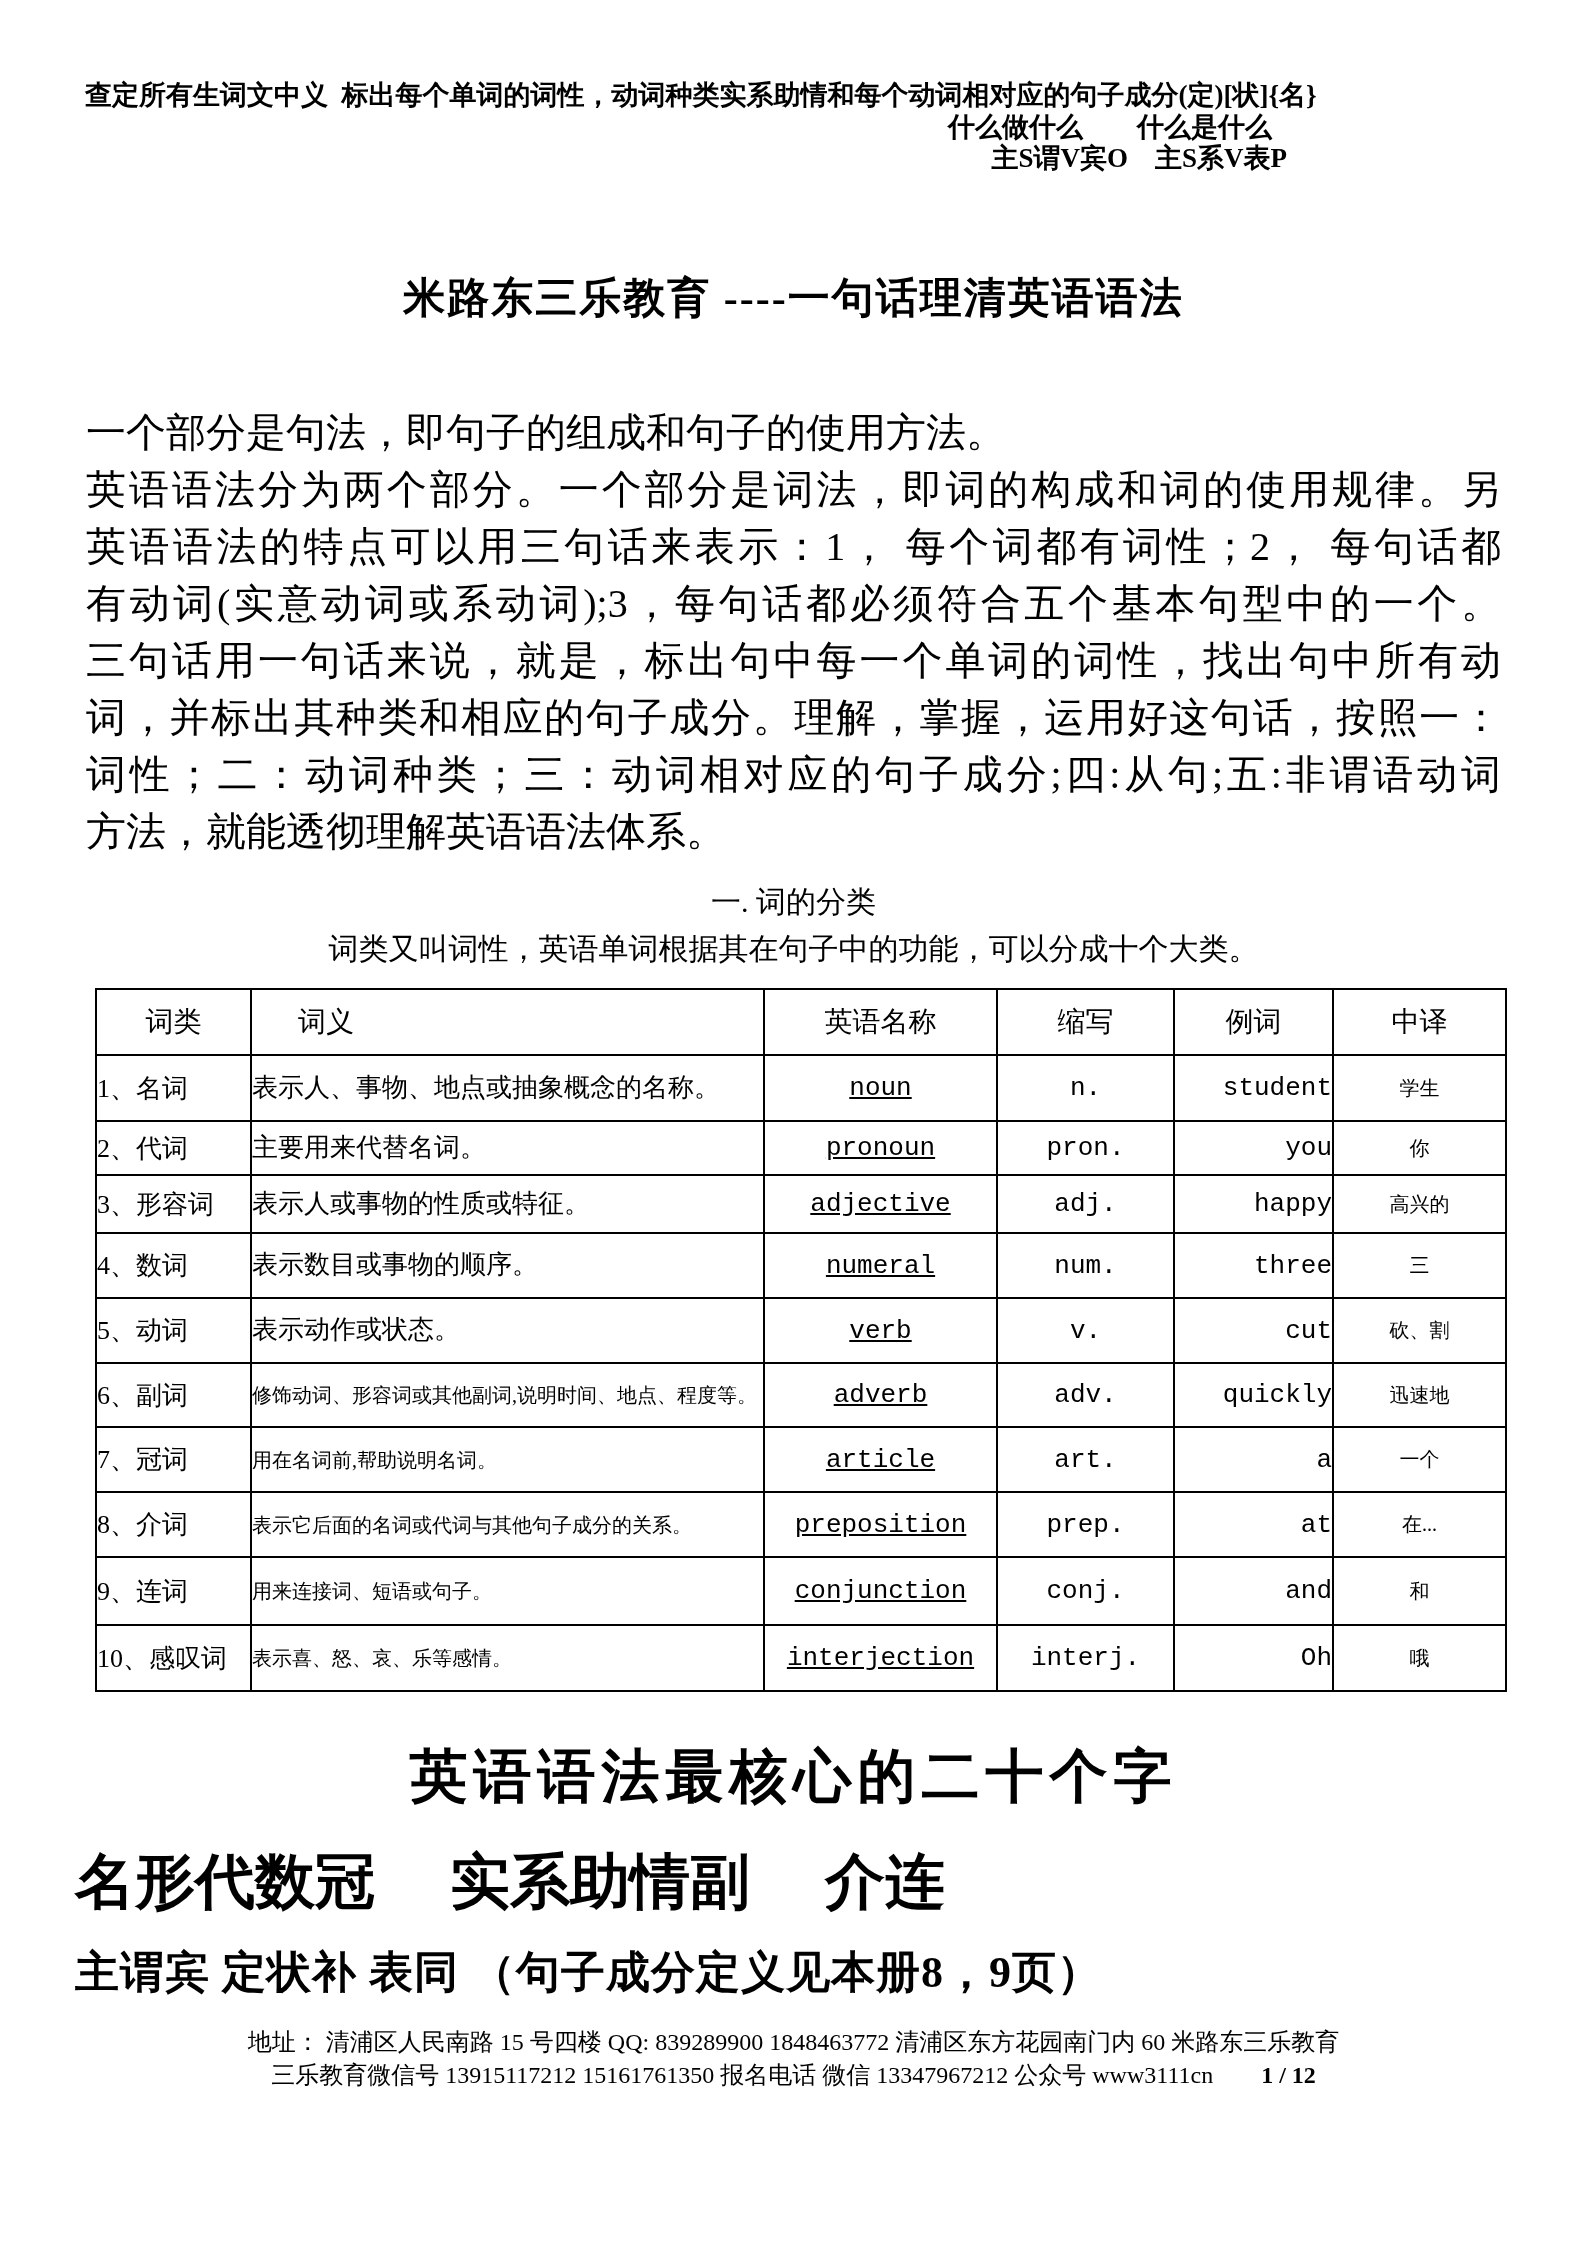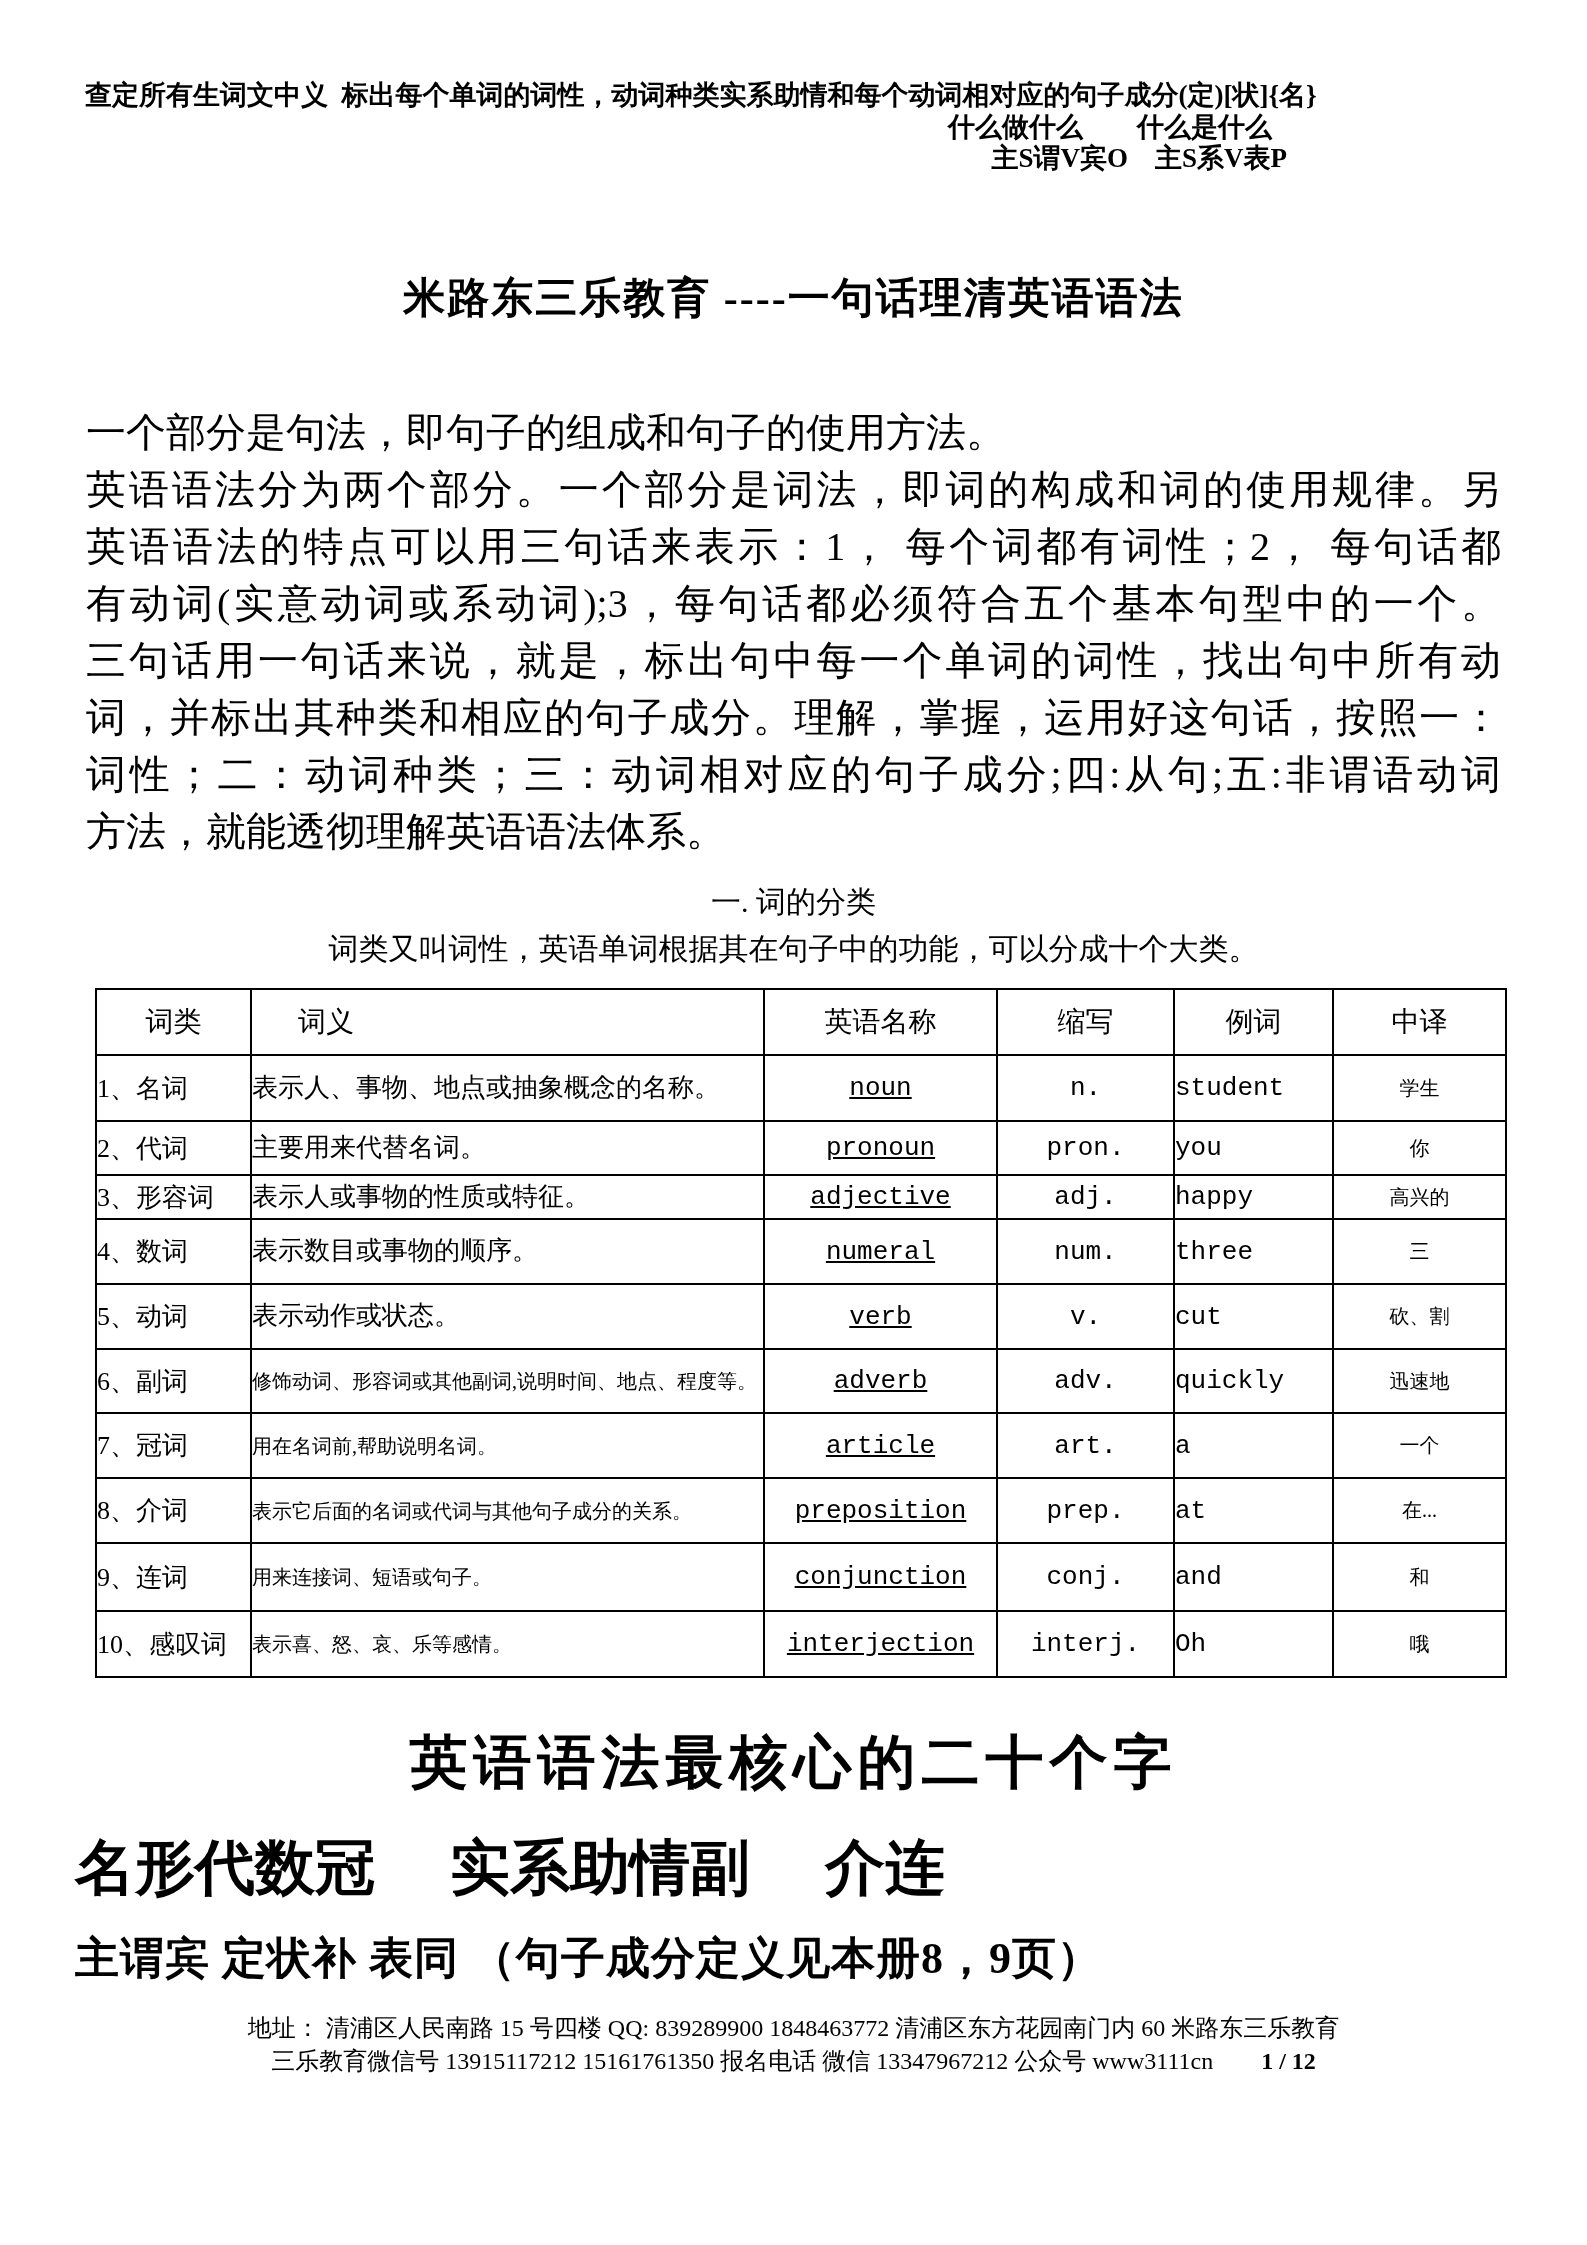--- a/index.html
+++ b/index.html
@@ -29,21 +29,21 @@
 
   table.wc { border-collapse:collapse; table-layout:fixed; width:1410px; margin:18px 0 0 95px;border-radius:14px; }
   table.wc th, table.wc td { border:2px solid #000; overflow:hidden; vertical-align:middle; padding:0; }
   table.wc th { font-weight:normal; font-size:28px; text-align:center; }
   table.wc th.h2 { text-align:left; padding-left:46px; }
   td.c1 { font-size:26px; text-align:left; padding-left:10px; }
   td.c2 { font-size:26px; text-align:left; padding:4px 12px 4px 14px; line-height:1.55; }
   td.c2.small { font-size:20px; line-height:2.1; }
   td.c3 { font-family:"Liberation Mono","DejaVu Sans Mono",monospace; font-size:26px; text-align:center;text-decoration:underline; }
   td.c4 { font-family:"Liberation Mono","DejaVu Sans Mono",monospace; font-size:26px; text-align:center; }
-  td.c5 { font-family:"Liberation Mono","DejaVu Sans Mono",monospace; font-size:26px; padding-right:42px; }
+  td.c5 { font-family:"Liberation Mono","DejaVu Sans Mono",monospace; font-size:26px; text-align:right; padding-right:42px; }
   td.c6 { font-size:20px; text-align:center; }
 
   .big-heading { margin-top:46px; text-align:center; font-size:58px; font-weight:bold; letter-spacing:6px; }
   .core-line { margin:26px 0 0 75px; font-size:60px; font-weight:bold; white-space:pre; }
   .sub-line { margin:20px 0 0 75px; font-size:44px; font-weight:bold; white-space:pre; letter-spacing:1px; }
 
   .footer { margin-top:24px; text-align:center; font-size:24px; line-height:33px; }
   .footer .pn { font-weight:bold; white-space:pre; }
 </style>
 </head>
@@ -100,21 +100,21 @@
         <td class="c6">学生</td>
       </tr>
       <tr style="height:54px">
         <td class="c1">2、代词</td>
         <td class="c2">主要用来代替名词。</td>
         <td class="c3">pronoun</td>
         <td class="c4">pron.</td>
         <td class="c5">you</td>
         <td class="c6">你</td>
       </tr>
-      <tr style="height:44px">
+      <tr style="height:58px">
         <td class="c1">3、形容词</td>
         <td class="c2">表示人或事物的性质或特征。</td>
         <td class="c3">adjective</td>
         <td class="c4">adj.</td>
         <td class="c5">happy</td>
         <td class="c6">高兴的</td>
       </tr>
       <tr style="height:65px">
         <td class="c1">4、数词</td>
         <td class="c2">表示数目或事物的顺序。</td>

